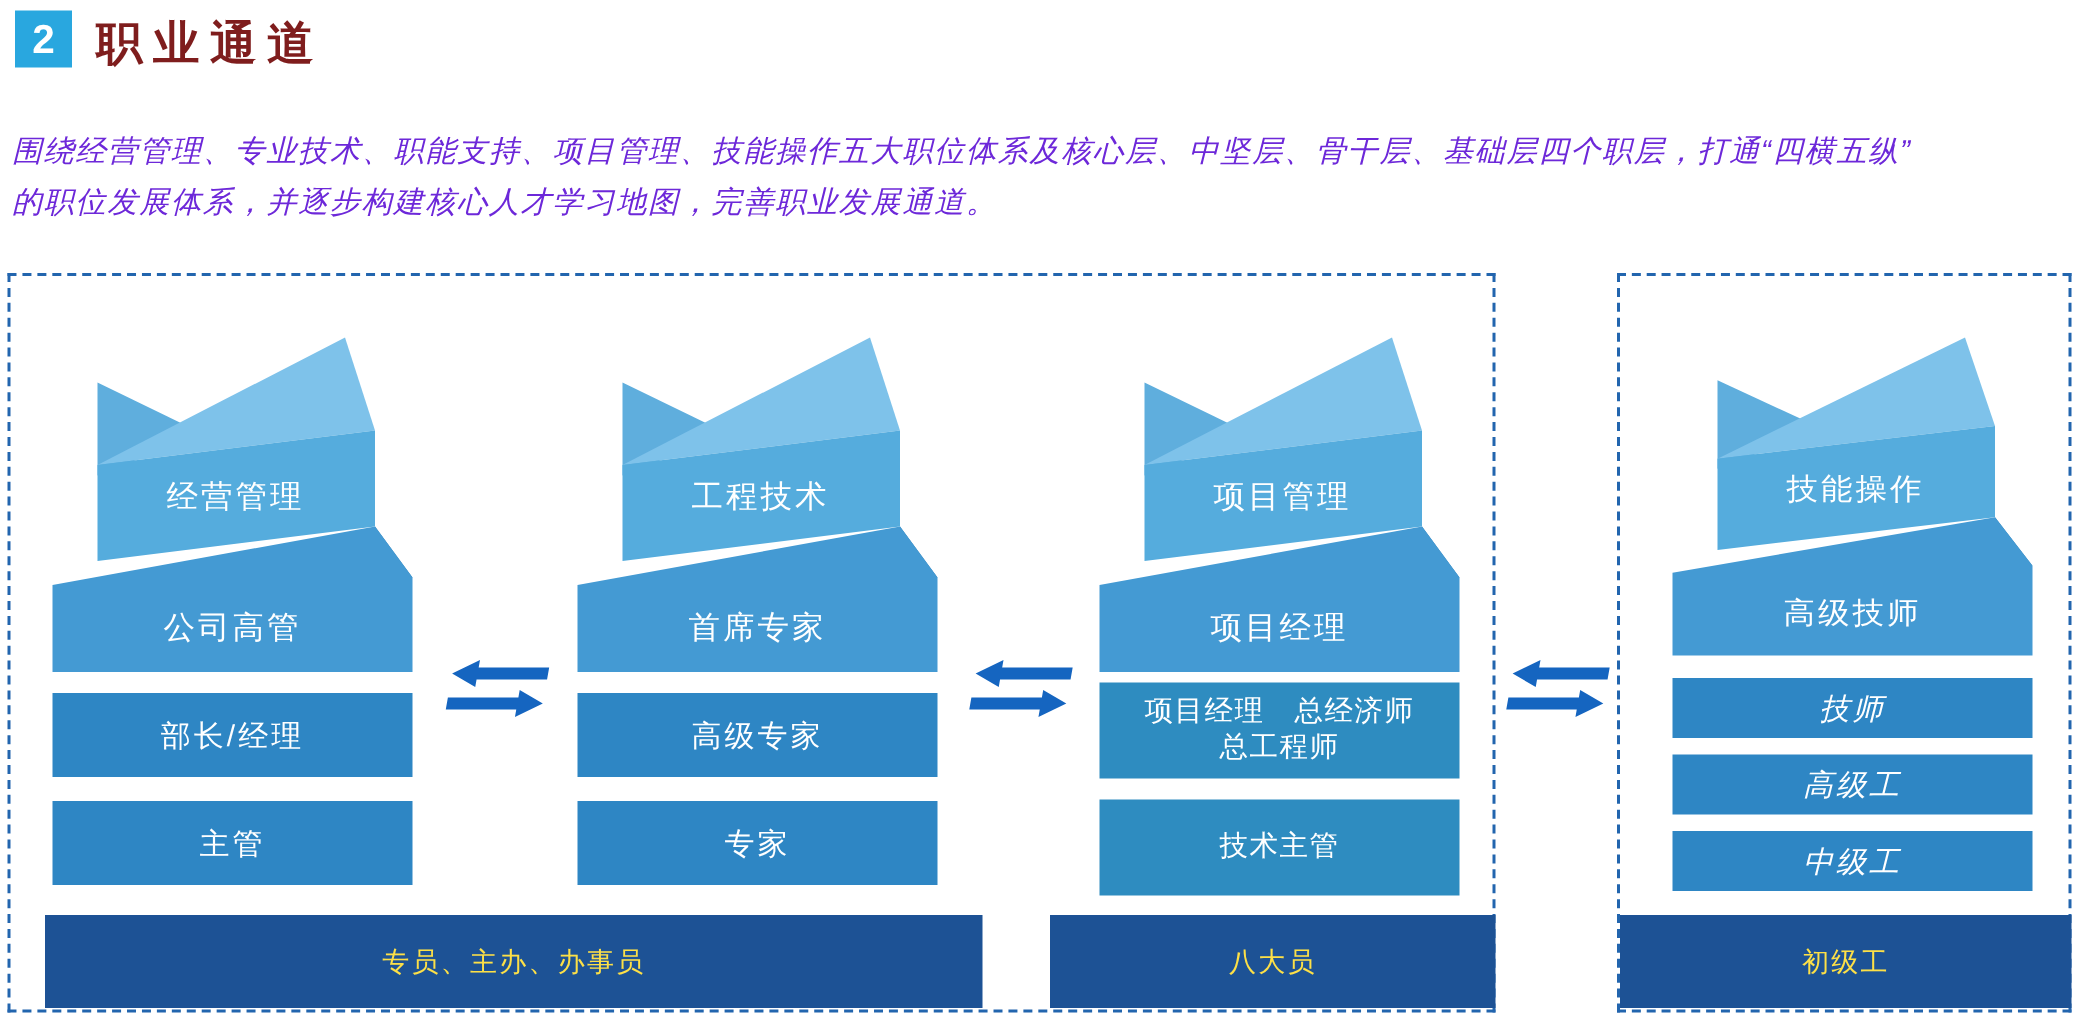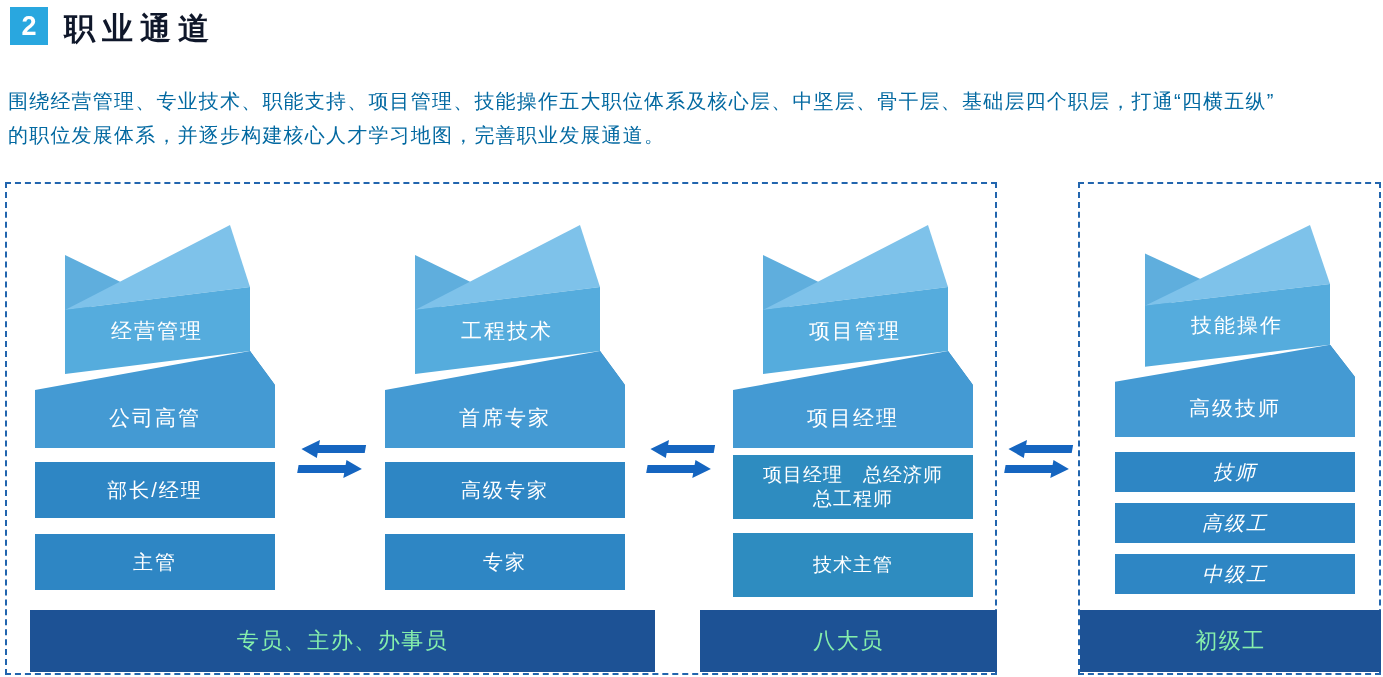--- a/index.html
+++ b/index.html
@@ -20,31 +20,32 @@
     color: #ffffff;
     font-size: 27px;
     font-weight: bold;
     display: flex; align-items: center; justify-content: center;
   }
   .title {
     position: absolute;
     left: 64px; top: 8px;
     font-size: 31px;
     font-weight: 600;
-    color: #0f172a;
+    color: #7f1d1d;
     letter-spacing: 7px;
   }
   .intro {
     position: absolute;
     left: 8px; top: 84px;
     width: 1372px;
     font-size: 20px;
     line-height: 34px;
     letter-spacing: 1.2px;
-    color: #0369a1;
+    color: #6d28d9;
+    font-style: italic;
   }
   .dashed-box {
     position: absolute;
     border: 2px dashed #2265AE;
     background: transparent;
   }
   .box-main  { left: 5px;    top: 182px; width: 992px; height: 493px; }
   .box-skill { left: 1078px; top: 182px; width: 303px; height: 493px; }
 
   .ribbon {
@@ -75,22 +76,22 @@
     text-align: center;
   }
   .h56 { height: 56px; }
   .h40 { height: 40px; font-style: italic; }
   .h64 { height: 64px; background: #2E8CC0; font-size: 19px; line-height: 24px; letter-spacing: 1px; }
   .base-bar {
     position: absolute;
     top: 610px;
     height: 62px;
     background: #1D5295;
-    color: #86efac;
-    font-size: 22px;
+    color: #fde047;
+    font-size: 18px;
     letter-spacing: 1.5px;
     display: flex; align-items: center; justify-content: center;
   }
   .swap-arrows {
     position: absolute;
     top: 440px;
     width: 72px;
     height: 38px;
     overflow: visible;
   }

